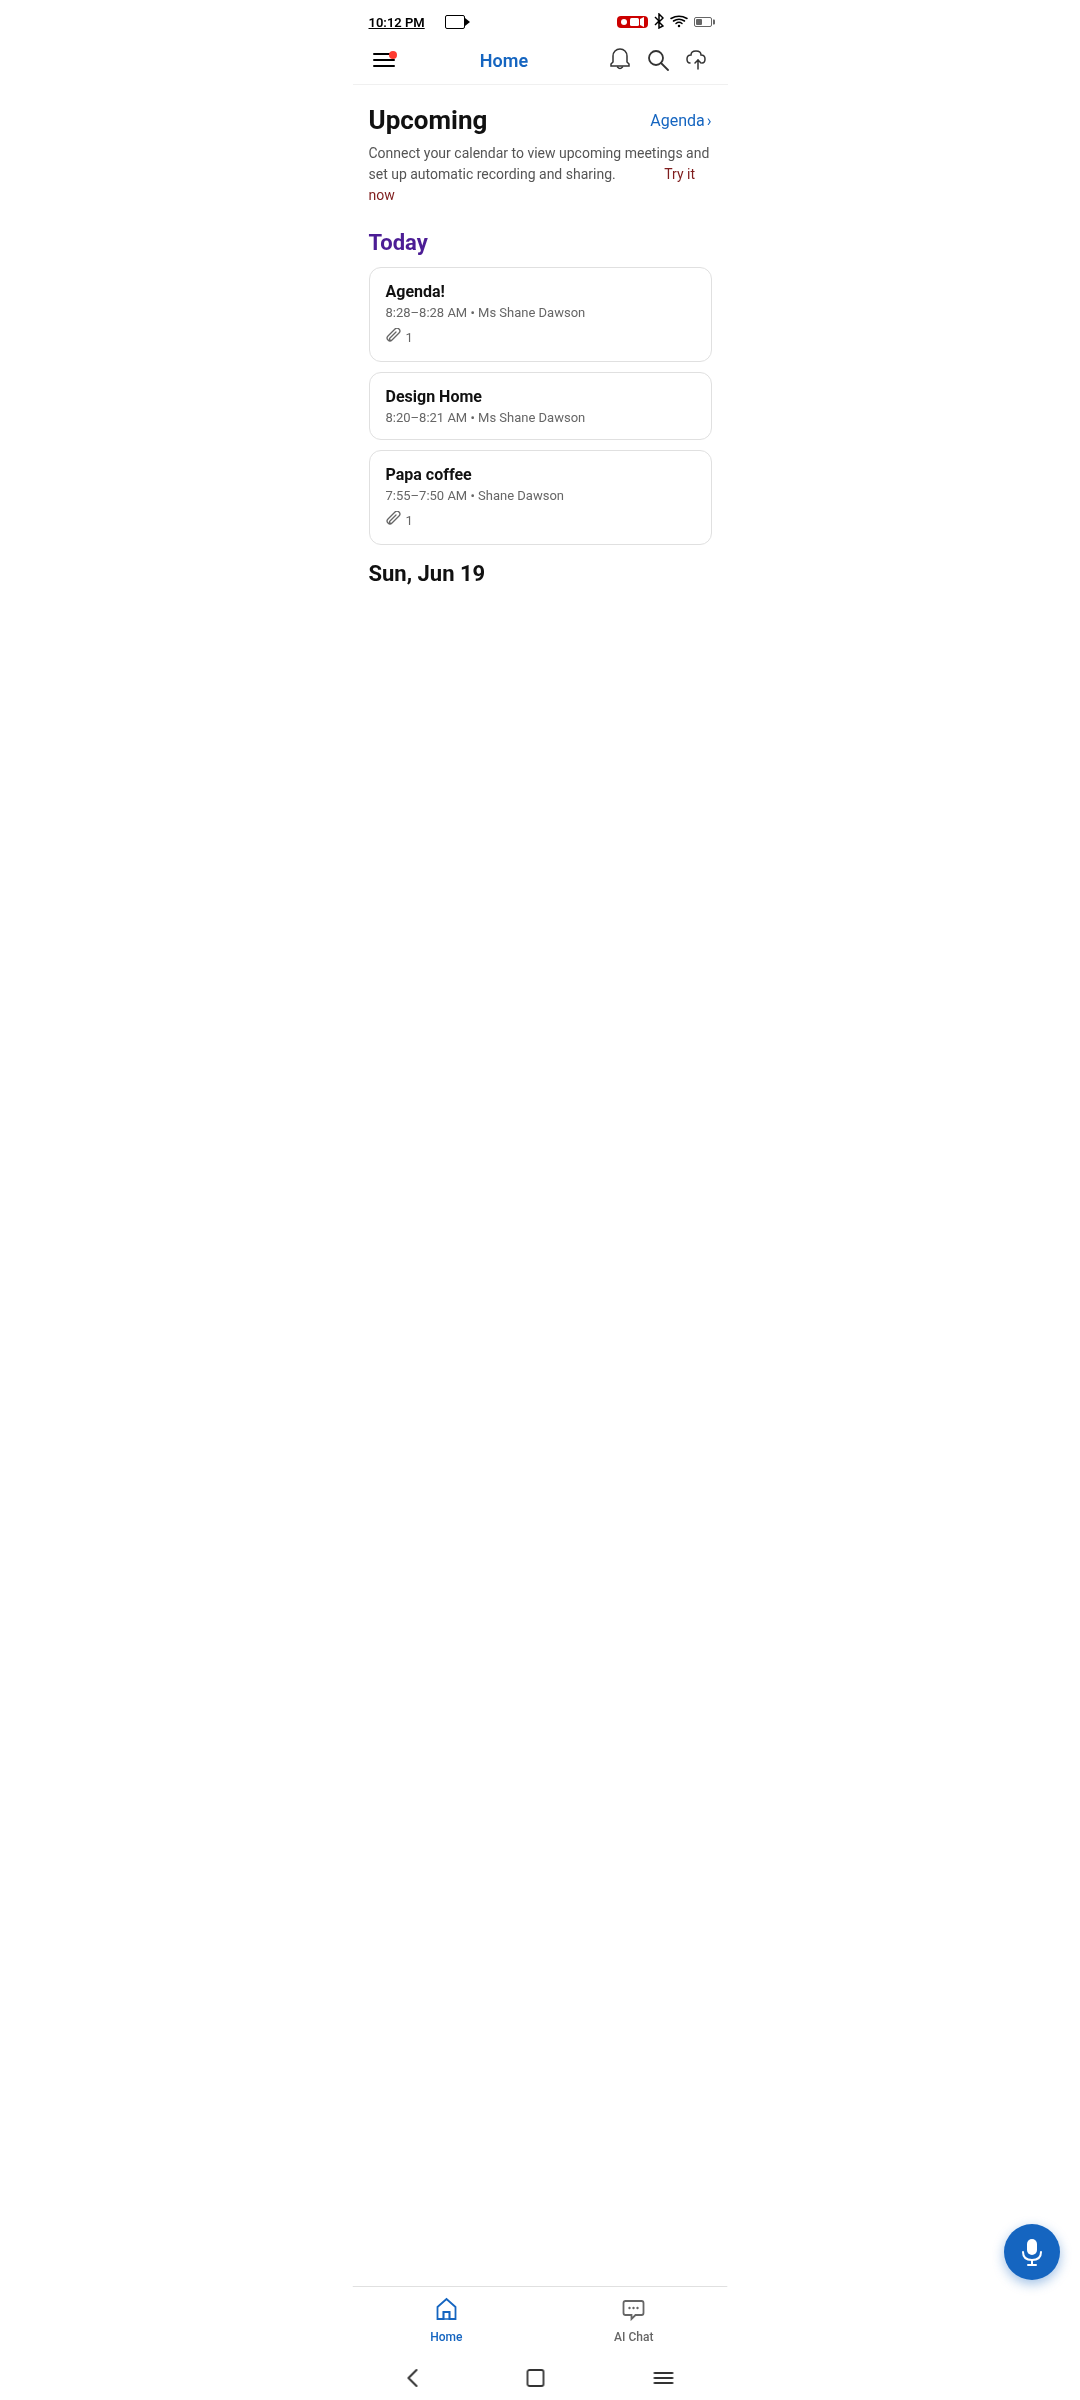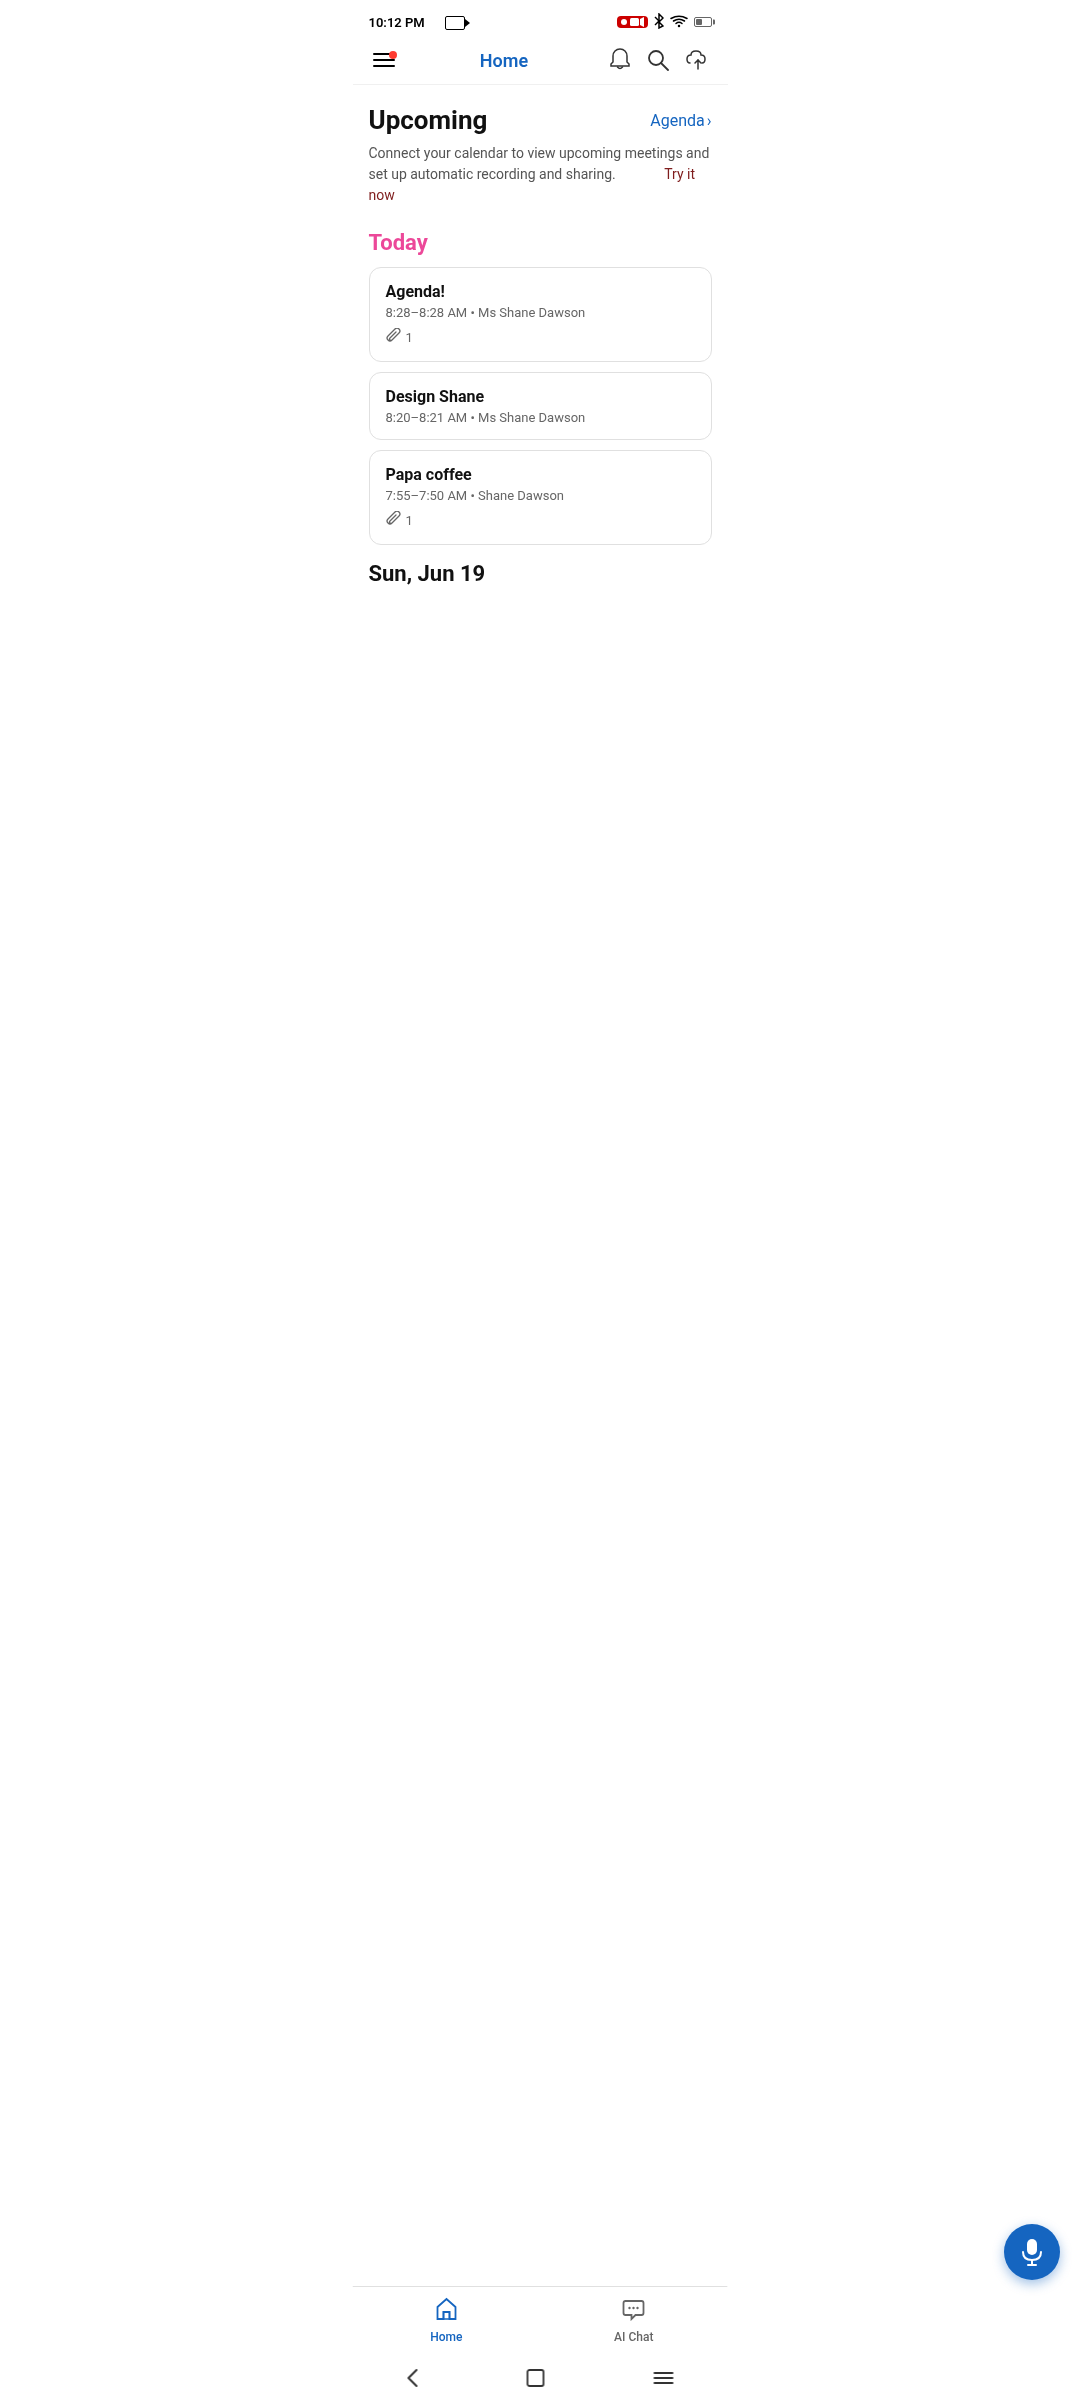--- a/index.html
+++ b/index.html
@@ -25,22 +25,23 @@
     }
 
     .status-time {
       font-size: 13px;
       font-weight: 600;
       color: #000;
     }
 
     .status-icons-left {
       display: flex;
-      align-items: flex-end;
+      align-items: flex-start;
       gap: 20px;
+      text-decoration: underline;
     }
 
     .status-icons-right {
       display: flex;
       align-items: center;
       gap: 6px;
     }
 
     .video-icon-small {
       width: 20px;
@@ -199,21 +200,21 @@
 
     .upcoming-desc a {
       color: #7f1d1d;
       text-decoration: none;
       margin-left: 45px;
     }
 
     .today-title {
       font-size: 22px;
       font-weight: 700;
-      color: #ec4899;
+      color: #4c1d95;
       margin-bottom: 12px;
     }
 
     
     .meeting-card {
       border: 1px solid #e0e0e0;
       border-radius: 12px;
       padding: 14px 16px;
       margin-bottom: 10px;
       background: #fff;
@@ -446,21 +447,21 @@
       <span class="attachment-icon">
         <svg width="16" height="16" viewBox="0 0 16 16" fill="none">
           <path d="M12 6 L6 12 Q4 14 2 12 Q0 10 2 8 L9 1 Q11 -1 13 1 Q15 3 13 5 L6 12 Q5 13 4 12 Q3 11 4 10 L10 4" stroke="#666" stroke-width="1.3" fill="none" stroke-linecap="round"></path>
         </svg>
       </span>
       <span>1</span>
     </div>
   </div>
 
   <div class="meeting-card">
-    <div class="meeting-title">Design Shane</div>
+    <div class="meeting-title">Design Home</div>
     <div class="meeting-meta">8:20–8:21 AM • Ms Shane Dawson</div>
   </div>
 
   <div class="meeting-card">
     <div class="meeting-title">Papa coffee</div>
     <div class="meeting-meta">7:55–7:50 AM • Shane Dawson</div>
     <div class="meeting-attachments">
       <span class="attachment-icon">
         <svg width="16" height="16" viewBox="0 0 16 16" fill="none">
           <path d="M12 6 L6 12 Q4 14 2 12 Q0 10 2 8 L9 1 Q11 -1 13 1 Q15 3 13 5 L6 12 Q5 13 4 12 Q3 11 4 10 L10 4" stroke="#666" stroke-width="1.3" fill="none" stroke-linecap="round"></path>

